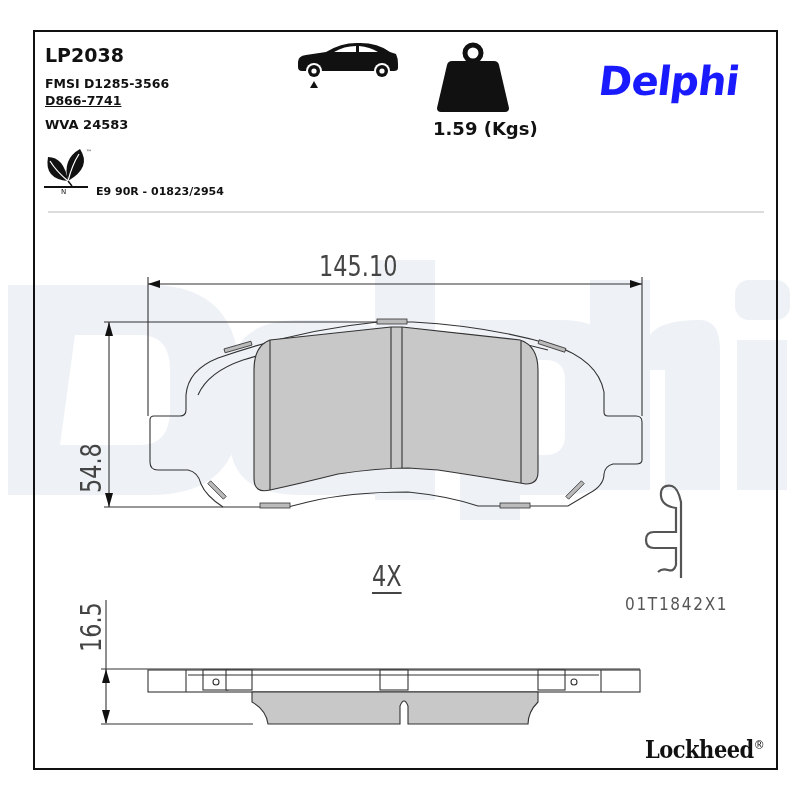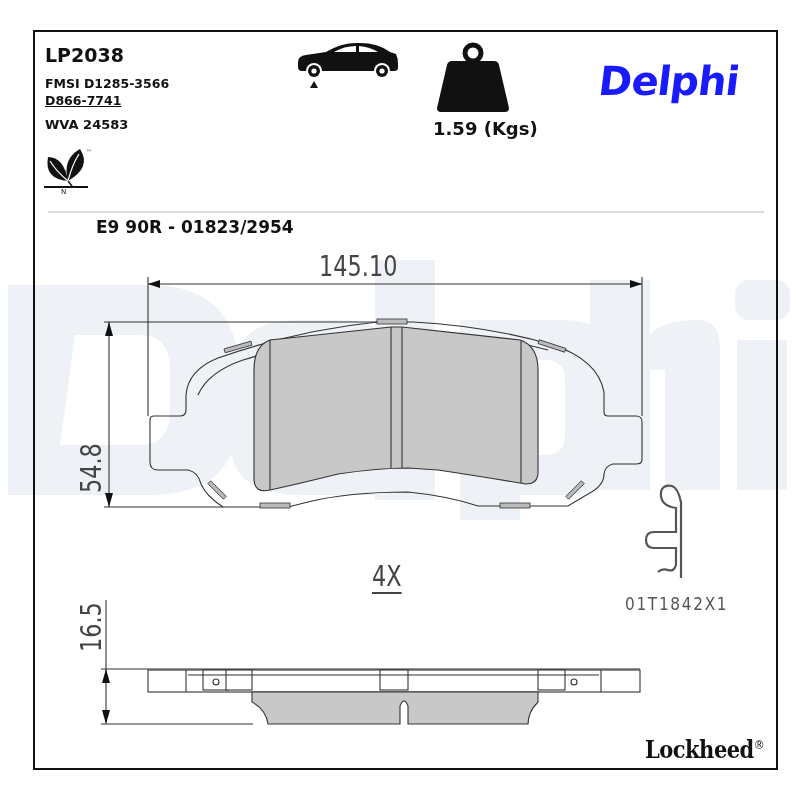--- a/index.html
+++ b/index.html
@@ -5,21 +5,21 @@
   html, body { margin: 0; padding: 0; background: #ffffff; }
   body { width: 800px; height: 800px; position: relative; overflow: hidden; font-family: "DejaVu Sans", sans-serif; }
   .frame { position: absolute; left: 25px; top: 30px; width: 745px; height: 740px; border: 2px solid #111; box-sizing: border-box; background: transparent; }
   .watermark { position: absolute; left: 0; top: 260px; width: 800px; height: 260px; z-index: 0; }
   .layer { position: absolute; left: 8px; top: 0; width: 800px; height: 800px; z-index: 1; }
   .txt { position: absolute; color: #111; font-weight: bold; white-space: nowrap; }
   .part-no { left: 37px; top: 44px; font-size: 19px; }
   .fmsi { left: 37px; top: 76px; font-size: 12.5px; }
   .d-code { left: 37px; top: 93px; font-size: 12.5px; text-decoration: underline; }
   .wva { left: 37px; top: 117px; font-size: 13px; }
-  .approval { left: 88px; top: 185px; font-size: 17px; margin-top: 32px; }
+  .approval { left: 88px; top: 185px; font-size: 11px; }
   .weight { left: 425px; top: 118px; font-size: 18px; }
   .brand { position: absolute; left: 591px; top: 58px; font-family: "DejaVu Sans", sans-serif; font-weight: bold; font-size: 40px; color: #1a1aff; letter-spacing: -1px; font-style: italic; transform: skewX(4deg); }
   .lockheed { position: absolute; left: 637px; top: 737px; font-family: "DejaVu Serif", serif; font-weight: bold; font-size: 21px; color: #111; letter-spacing: -0.5px; transform: scaleY(1.15); }
   .lockheed sup { font-size: 11px; font-family: "DejaVu Sans", sans-serif; font-weight: normal; }
   .divider { position: absolute; left: 40px; top: 211px; width: 716px; height: 2px; background: #dcdcdc; }
   .dim { position: absolute; font-family: "DejaVu Sans", sans-serif; font-weight: normal; color: #444; font-size: 28px; transform: scaleX(0.8); transform-origin: left top; white-space: nowrap; }
   .dim-width { left: 311px; top: 250px; }
   .dim-height { left: 67px; top: 493px; transform: rotate(-90deg) scaleX(0.8); transform-origin: left top; }
   .dim-thick { left: 67px; top: 652px; transform: rotate(-90deg) scaleX(0.8); transform-origin: left top; }
   .qty { left: 364px; top: 560px; text-decoration: underline; text-underline-offset: 6px; }

